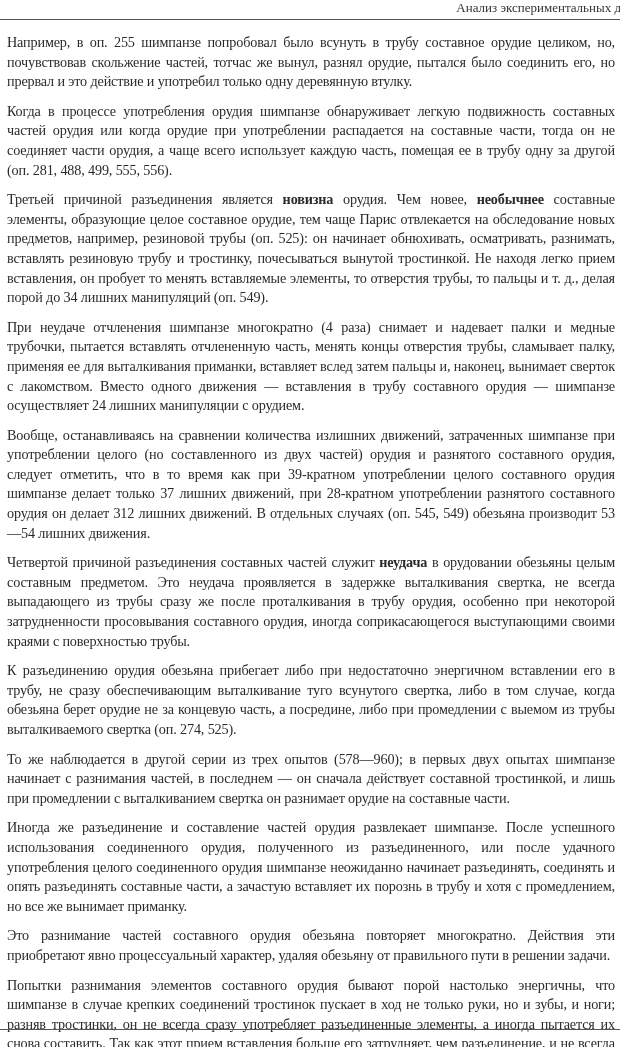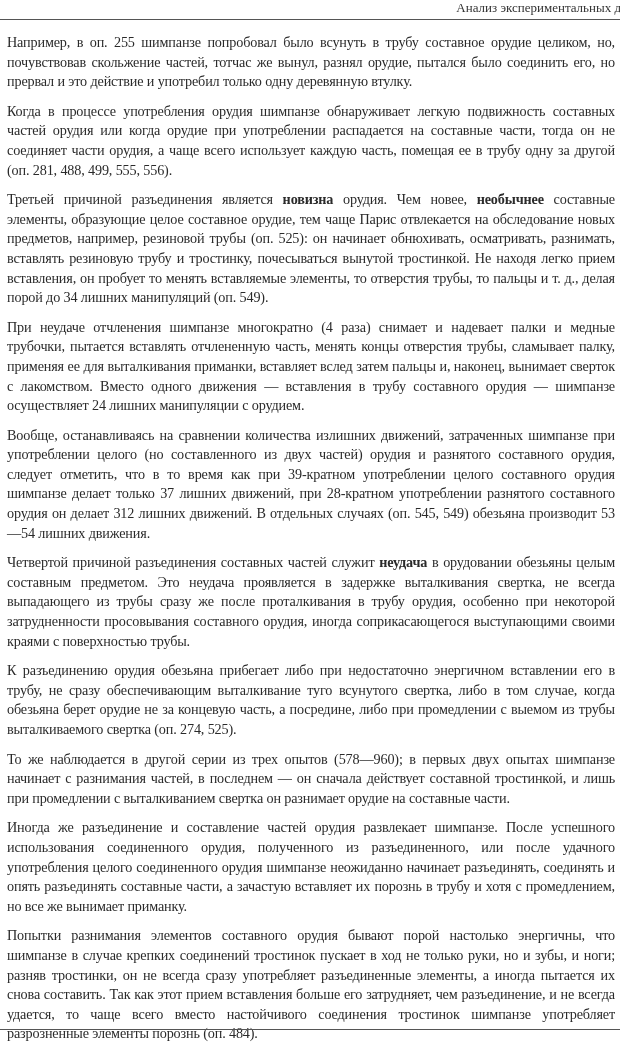--- a/index.html
+++ b/index.html
@@ -25,17 +25,18 @@
 <div class="body-text" id="body-text">
     <p class="para"><span>Например, в оп. 255 шимпанзе попробовал было всунуть в трубу составное орудие целиком, но, почувствовав скольжение частей, тотчас же вынул, разнял орудие, пытался было соединить его, но прервал и это действие и употребил только одну деревянную втулку.</span></p>
     <p class="para"><span>Когда в процессе употребления орудия шимпанзе обнаруживает легкую подвижность составных частей орудия или когда орудие при употреблении распадается на составные части, тогда он не соединяет части орудия, а чаще всего использует каждую часть, помещая ее в трубу одну за другой (оп. 281, 488, 499, 555, 556).</span></p>
     <p class="para"><span>Третьей причиной разъединения является </span><b>новизна</b><span>  орудия. Чем новее, </span><b>необычнее</b><span> составные элементы, образующие целое составное орудие, тем чаще Парис отвлекается на обследование новых предметов, например, резиновой трубы (оп. 525): он начинает обнюхивать, осматривать, разнимать, вставлять резиновую трубу и тростинку, почесываться вынутой тростинкой. Не находя легко прием вставления, он пробует то менять вставляемые элементы, то отверстия трубы, то пальцы и т. д., делая порой до 34 лишних манипуляций (оп. 549).</span></p>
     <p class="para"><span>При неудаче отчленения шимпанзе многократно (4 раза) снимает и надевает палки и медные трубочки, пытается вставлять отчлененную часть, менять концы отверстия трубы, сламывает палку, применяя ее для выталкивания приманки, вставляет вслед затем пальцы и, наконец, вынимает сверток с лакомством. Вместо одного движения — вставления в трубу составного орудия — шимпанзе осуществляет 24 лишних манипуляции с орудием.</span></p>
     <p class="para"><span>Вообще, останавливаясь на сравнении количества излишних движений, затраченных шимпанзе при употреблении целого (но составленного из двух частей) орудия и разнятого составного орудия, следует отметить, что в то время как при 39-кратном употреблении целого составного орудия шимпанзе делает только 37 лишних движений, при 28-кратном употреблении разнятого составного орудия он делает 312 лишних движений. В отдельных случаях (оп. 545, 549) обезьяна производит 53—54 лишних движения.</span></p>
     <p class="para"><span>Четвертой причиной разъединения составных частей служит </span><b>неудача</b><span> в орудовании обезьяны целым составным предметом. Это неудача проявляется в задержке выталкивания свертка, не всегда выпадающего из трубы сразу же после проталкивания в трубу орудия, особенно при некоторой затрудненности просовывания составного орудия, иногда соприкасающегося выступающими своими краями с поверхностью трубы.</span></p>
     <p class="para"><span>К разъединению орудия обезьяна прибегает либо при недостаточно энергичном вставлении его в трубу, не сразу обеспечивающим выталкивание туго всунутого свертка, либо в том случае, когда обезьяна берет орудие не за концевую часть, а посредине, либо при промедлении с выемом из трубы выталкиваемого свертка (оп. 274, 525).</span></p>
     <p class="para"><span>То же наблюдается в другой серии из трех опытов (578—960); в первых двух опытах шимпанзе начинает с разнимания частей, в последнем — он сначала действует составной тростинкой, и лишь при промедлении с выталкиванием свертка он разнимает орудие на составные части.</span></p>
     <p class="para"><span>Иногда же разъединение и составление частей орудия развлекает шимпанзе. После успешного использования соединенного орудия, полученного из разъединенного, или после удачного употребления целого соединенного орудия шимпанзе неожиданно начинает разъединять, соединять и опять разъединять составные части, а зачастую вставляет их порознь в трубу и хотя с промедлением, но все же вынимает приманку.</span></p>
+    <p class="para"><span>Это разнимание частей составного орудия обезьяна повторяет многократно. Действия эти приобретают явно процессуальный характер, удаляя обезьяну от правильного пути в решении задачи.</span></p>
     <p class="para"><span>Попытки разнимания элементов составного орудия бывают порой настолько энергичны, что шимпанзе в случае крепких соединений тростинок пускает в ход не только руки, но и зубы, и ноги; разняв тростинки, он не всегда сразу употребляет разъединенные элементы, а иногда пытается их снова составить. Так как этот прием вставления больше его затрудняет, чем разъединение, и не всегда удается, то чаще всего вместо настойчивого соединения тростинок шимпанзе употребляет разрозненные элементы порознь (оп. 484).</span></p>
   </div>
 
 <div class="foot-rule"></div>
 <div class="folio">207</div>
 
 </body></html>

